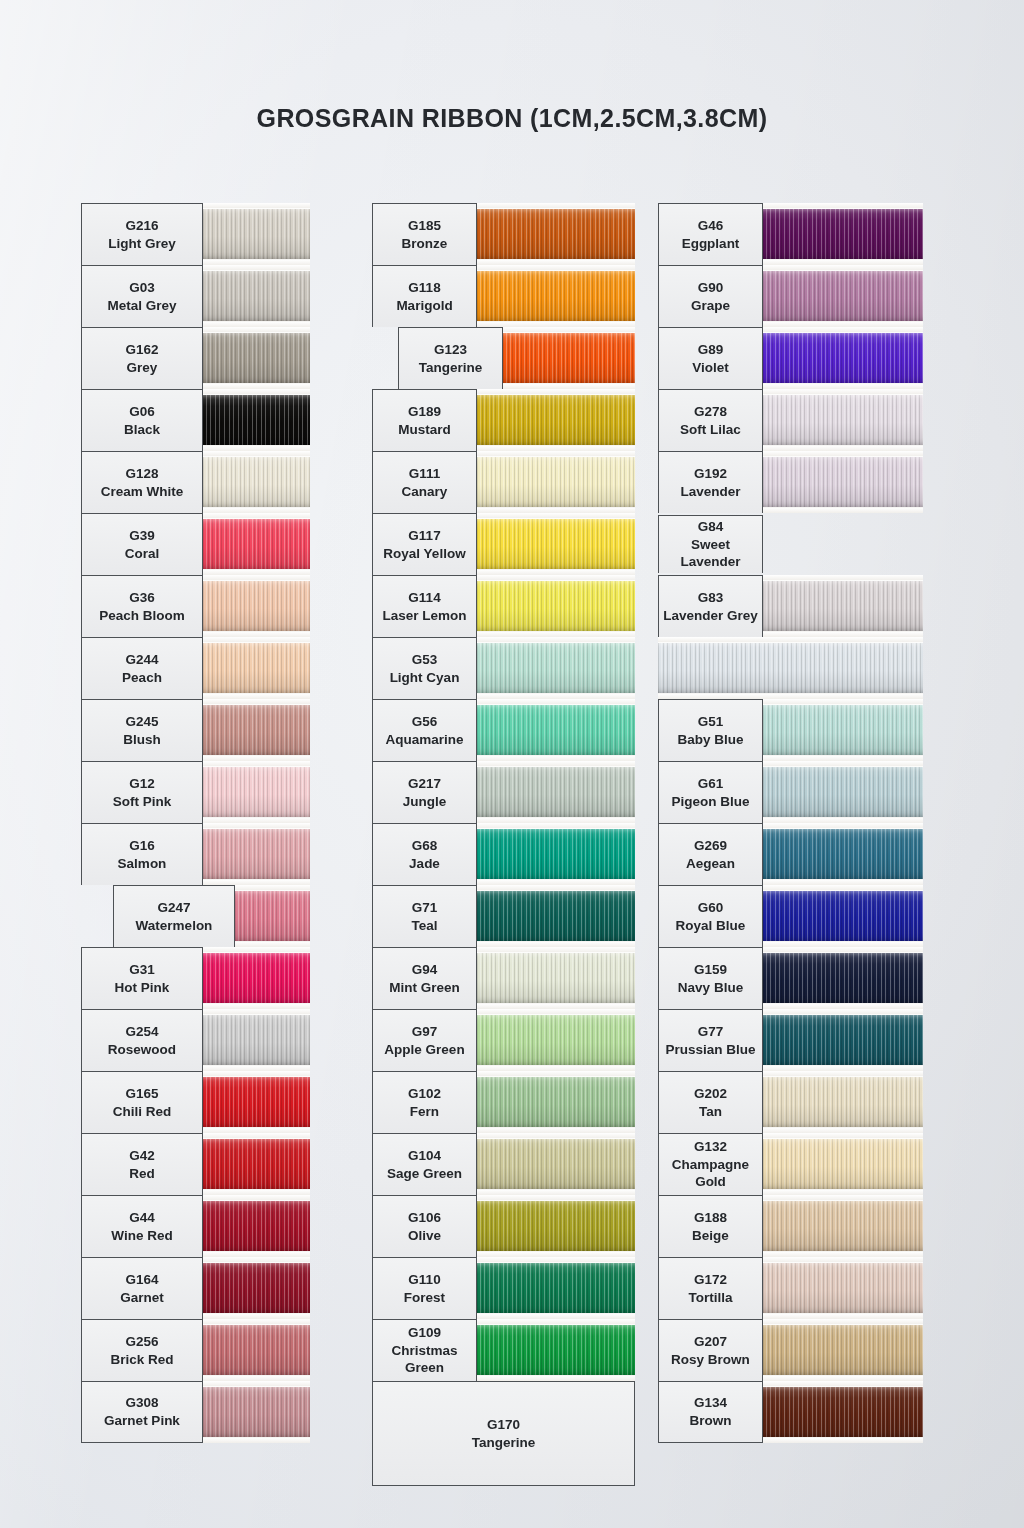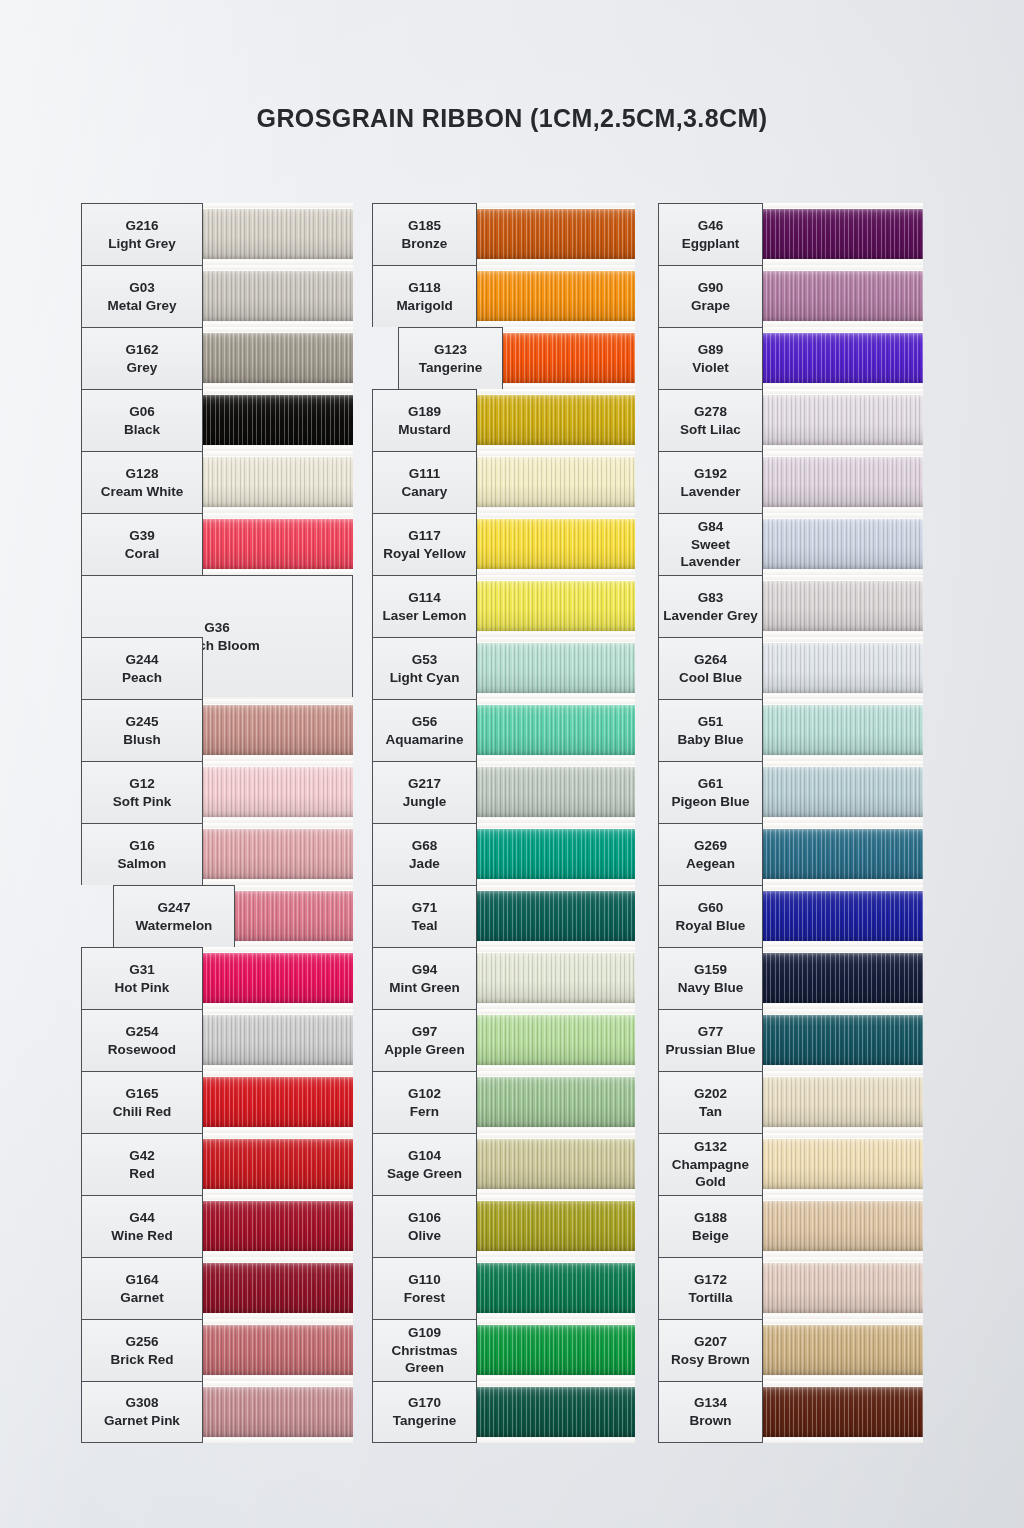--- a/index.html
+++ b/index.html
@@ -49,21 +49,21 @@
     left: 0;
     width: 1024px;
     height: 1240px;
     z-index: 4;
   }
 
   .ribbon-column {
     position: absolute;
     top: 0;
   }
-  #column-0 { left: 81px;  width: 272px; }
+  #column-0 { left: 81px;  width: 229px; }
   #column-1 { left: 372px; width: 263px; }
   #column-2 { left: 658px; width: 265px; }
 
   .ribbon-row {
     position: relative;
     display: flex;
     align-items: stretch;
     box-sizing: border-box;
   }
 
@@ -221,21 +221,21 @@
         <div class="row-label">
           <span class="code">G39</span>
           <span class="name">Coral</span>
         </div>
         <div class="row-swatch">
           <div class="ribbon-band" style="background-color: rgb(242, 69, 93);"></div>
           <div class="ribbon-seam top"></div>
           <div class="ribbon-seam bottom"></div>
         </div>
       </div>
-      <div class="ribbon-row" style="height: 62px; flex-direction: column;">
+      <div class="ribbon-row" style="height: 62px;">
         <div class="row-label">
           <span class="code">G36</span>
           <span class="name">Peach Bloom</span>
         </div>
         <div class="row-swatch">
           <div class="ribbon-band" style="background-color: rgb(240, 198, 171);"></div>
           <div class="ribbon-seam top"></div>
           <div class="ribbon-seam bottom"></div>
         </div>
       </div>
@@ -586,21 +586,21 @@
         <div class="row-label">
           <span class="code">G109</span>
           <span class="name">Christmas Green</span>
         </div>
         <div class="row-swatch">
           <div class="ribbon-band" style="background-color: rgb(13, 154, 62);"></div>
           <div class="ribbon-seam top"></div>
           <div class="ribbon-seam bottom"></div>
         </div>
       </div>
-      <div class="ribbon-row" style="height: 62px;">
+      <div class="ribbon-row" style="height: 62px; flex-direction: column;">
         <div class="row-label">
           <span class="code">G170</span>
           <span class="name">Tangerine</span>
         </div>
         <div class="row-swatch">
           <div class="ribbon-band" style="background-color: rgb(13, 84, 68);"></div>
           <div class="ribbon-seam top"></div>
           <div class="ribbon-seam bottom"></div>
         </div>
       </div>
@@ -654,21 +654,21 @@
         <div class="row-label">
           <span class="code">G192</span>
           <span class="name">Lavender</span>
         </div>
         <div class="row-swatch">
           <div class="ribbon-band" style="background-color: rgb(221, 210, 221);"></div>
           <div class="ribbon-seam top"></div>
           <div class="ribbon-seam bottom"></div>
         </div>
       </div>
-      <div class="ribbon-row" style="height: 62px;">
+      <div class="ribbon-row" style="height: 62px; align-items: center;">
         <div class="row-label">
           <span class="code">G84</span>
           <span class="name">Sweet Lavender</span>
         </div>
         <div class="row-swatch">
           <div class="ribbon-band" style="background-color: rgb(204, 212, 226);"></div>
           <div class="ribbon-seam top"></div>
           <div class="ribbon-seam bottom"></div>
         </div>
       </div>
@@ -677,24 +677,20 @@
           <span class="code">G83</span>
           <span class="name">Lavender Grey</span>
         </div>
         <div class="row-swatch">
           <div class="ribbon-band" style="background-color: rgb(217, 211, 212);"></div>
           <div class="ribbon-seam top"></div>
           <div class="ribbon-seam bottom"></div>
         </div>
       </div>
       <div class="ribbon-row" style="height: 62px;">
-        <div class="row-label">
-          <span class="code">G264</span>
-          <span class="name">Cool Blue</span>
-        </div>
         <div class="row-swatch">
           <div class="ribbon-band" style="background-color: rgb(221, 227, 232);"></div>
           <div class="ribbon-seam top"></div>
           <div class="ribbon-seam bottom"></div>
         </div>
       </div>
       <div class="ribbon-row" style="height: 62px;">
         <div class="row-label">
           <span class="code">G51</span>
           <span class="name">Baby Blue</span>

